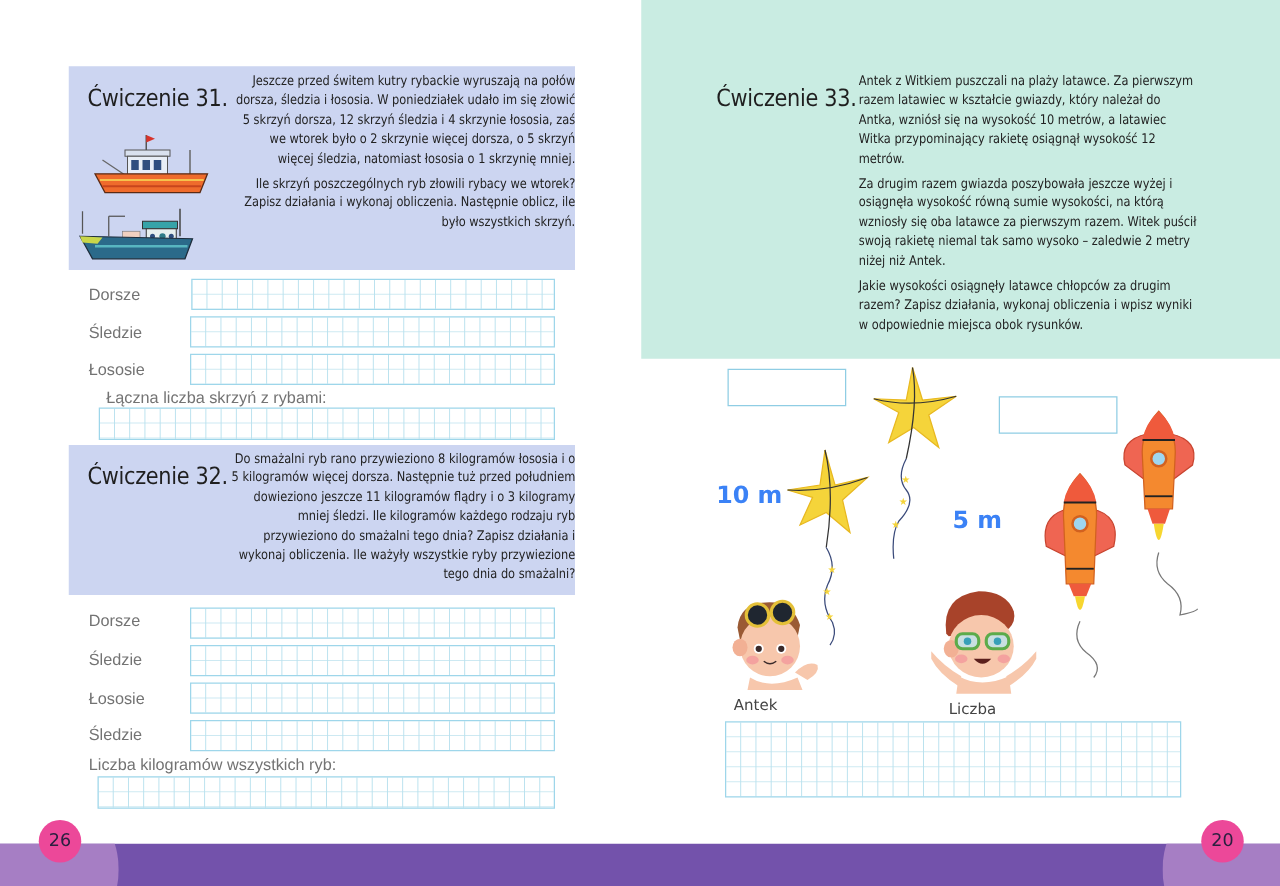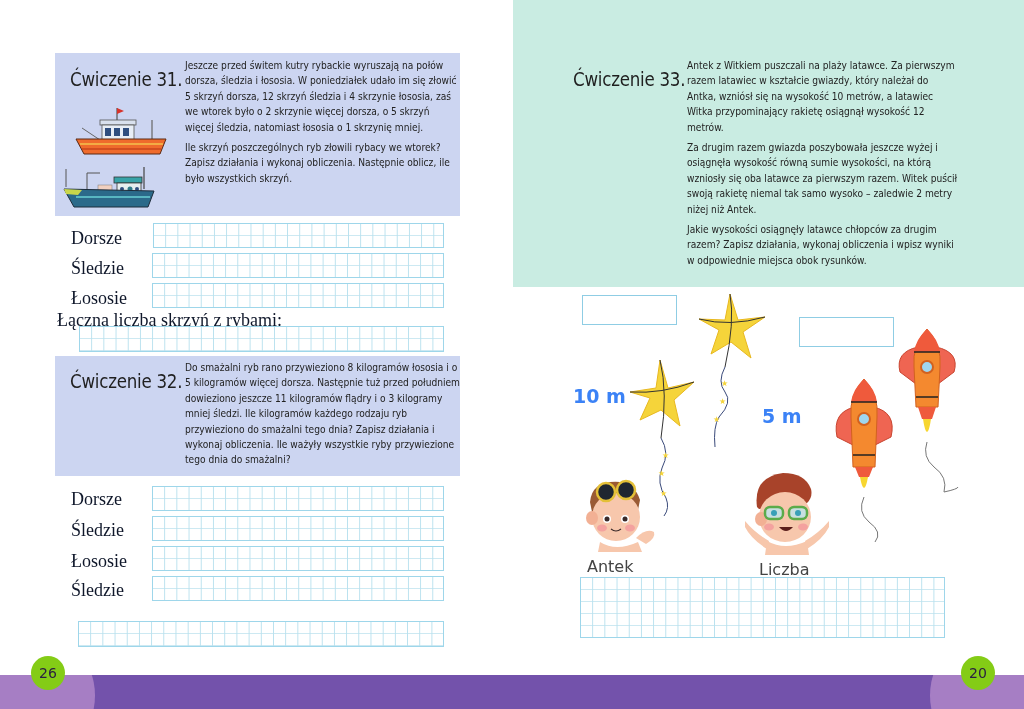--- a/index.html
+++ b/index.html
@@ -1,47 +1,47 @@
 <!DOCTYPE html>
 <html><head>
 <meta charset="utf-8">
 <style>
   * { box-sizing: border-box; margin: 0; padding: 0; }
   html, body { width: 1024px; height: 709px; overflow: hidden; background: #ffffff; }
   body { position: relative; font-family: "Liberation Sans", sans-serif; color: #2a2a2a; }
 
-  .page { position: absolute; top: 0; height: 619px; }
+  .page { position: absolute; top: 0; height: 619px; text-align: right; }
   .page-left { left: 0; width: 512px; }
 
   .ex-box { position: absolute; background: #ccd5f1; }
   .ex-title { position: absolute; font-family: "DejaVu Sans", sans-serif; font-size: 19px; color: #1f1f1f; letter-spacing: -0.3px; transform: scaleX(0.88); transform-origin: left top; }
   .ex-text { position: absolute; font-family: "DejaVu Sans", sans-serif; font-size: 10.6px; line-height: 15.4px; color: #222; transform: scaleX(0.86); transform-origin: left top; }
   .ex-text p { margin-bottom: 5px; }
 
-  .row-label { position: absolute; font-size: 18px; color: #0f172a; font-family: Liberation Serif, serif; }
+  .row-label { position: absolute; font-size: 13px; color: #737373; font-family: Liberation Sans, sans-serif; }
   .grid {
     position: absolute;
     border: 1.5px solid #9ed6ea;
     background-color: #ffffff;
     background-image:
       linear-gradient(to right, #b9e1ee 1px, transparent 1px),
       linear-gradient(to bottom, #cde9f2 1px, transparent 1px);
     background-size: 12.2px 100%, 100% 12px;
     background-position: -1px 0, 0 -1px;
   }
   .answer-box { position: absolute; border: 1.5px solid #8fcde4; background: #fff; }
 
   .mint { position: absolute; left: 513px; top: 0; width: 511px; height: 287px; background: #c9ece2; }
 
   .footer-band { position: absolute; left: 0; top: 675px; width: 1024px; height: 34px; background: #7352ab; }
   .footer-lobe { position: absolute; border-radius: 50%; background: #a67ec4; }
-  .page-num { position: absolute; width: 34px; height: 34px; border-radius: 50%; background: #84cc16; color: #2b2040; font-size: 14px; display: flex; align-items: center; justify-content: center; font-family: "DejaVu Sans", sans-serif; }
+  .page-num { position: absolute; width: 34px; height: 34px; border-radius: 50%; background: #ec4899; color: #2b2040; font-size: 14px; display: flex; align-items: center; justify-content: center; font-family: "DejaVu Sans", sans-serif; }
 
   .height-label { position: absolute; font-weight: bold; font-size: 19px; color: #3b82f6; font-family: "DejaVu Sans", sans-serif; }
-  .kid-name { position: absolute; font-size: 16px; color: #444; font-family: "DejaVu Sans", sans-serif; }
+  .kid-name { position: absolute; font-size: 12px; color: #444; font-family: "DejaVu Sans", sans-serif; }
   svg { position: absolute; overflow: visible; }
 </style>
 </head>
 <body>
 
 <div class="page page-left">
 
   <div class="ex-box" style="left:55px; top:53px; width:405px; height:163px;"></div>
   <div class="ex-title" style="left:70px; top:68px;">Ćwiczenie 31.</div>
   <div class="ex-text" style="left:185px; top:58px; width:320px;">
@@ -82,41 +82,42 @@
 
   <div class="row-label" style="left:71px; top:228px;">Dorsze</div>
   <div class="grid" style="left:153px; top:223px; width:291px; height:25px;"></div>
 
   <div class="row-label" style="left:71px; top:258px;">Śledzie</div>
   <div class="grid" style="left:152px; top:253px; width:292px; height:25px;"></div>
 
   <div class="row-label" style="left:71px; top:288px;">Łososie</div>
   <div class="grid" style="left:152px; top:283px; width:292px; height:25px;"></div>
 
-  <div class="row-label" style="left:57px; top:310px;">Łączna liczba skrzyń z rybami:</div>
+  <div class="row-label" style="left:85px; top:310px;">Łączna liczba skrzyń z rybami:</div>
   <div class="grid" style="left:79px; top:326px; width:365px; height:26px;"></div>
 
   <div class="ex-box" style="left:55px; top:356px; width:405px; height:120px;"></div>
   <div class="ex-title" style="left:70px; top:370px;">Ćwiczenie 32.</div>
   <div class="ex-text" style="left:185px; top:360px; width:320px;">
     <p>Do smażalni ryb rano przywieziono 8 kilogramów łososia i o 5 kilogramów więcej dorsza. Następnie tuż przed południem dowieziono jeszcze 11 kilogramów flądry i o 3 kilogramy mniej śledzi. Ile kilogramów każdego rodzaju ryb przywieziono do smażalni tego dnia? Zapisz działania i wykonaj obliczenia. Ile ważyły wszystkie ryby przywiezione tego dnia do smażalni?</p>
   </div>
 
   <div class="row-label" style="left:71px; top:489px;">Dorsze</div>
   <div class="grid" style="left:152px; top:486px; width:292px; height:25px;"></div>
 
   <div class="row-label" style="left:71px; top:520px;">Śledzie</div>
   <div class="grid" style="left:152px; top:516px; width:292px; height:25px;"></div>
 
   <div class="row-label" style="left:71px; top:551px;">Łososie</div>
   <div class="grid" style="left:152px; top:546px; width:292px; height:25px;"></div>
 
   <div class="row-label" style="left:71px; top:580px;">Śledzie</div>
   <div class="grid" style="left:152px; top:576px; width:292px; height:25px;"></div>
 
+  <div class="row-label" style="left:71px; top:604px;">Liczba kilogramów wszystkich ryb:</div>
   <div class="grid" style="left:78px; top:621px; width:366px; height:26px;"></div>
 </div>
 
 <div class="mint"></div>
 <div class="ex-title" style="left:573px; top:68px;">Ćwiczenie 33.</div>
 <div class="ex-text" style="left:687px; top:58px; width:318px;">
   <p>Antek z Witkiem puszczali na plaży latawce. Za pierwszym razem latawiec w kształcie gwiazdy, który należał do Antka, wzniósł się na wysokość 10 metrów, a latawiec Witka przypominający rakietę osiągnął wysokość 12 metrów.</p>
   <p>Za drugim razem gwiazda poszybowała jeszcze wyżej i osiągnęła wysokość równą sumie wysokości, na którą wzniosły się oba latawce za pierwszym razem. Witek puścił swoją rakietę niemal tak samo wysoko – zaledwie 2 metry niżej niż Antek.</p>
   <p>Jakie wysokości osiągnęły latawce chłopców za drugim razem? Zapisz działania, wykonaj obliczenia i wpisz wyniki w odpowiednie miejsca obok rysunków.</p>
 </div>

